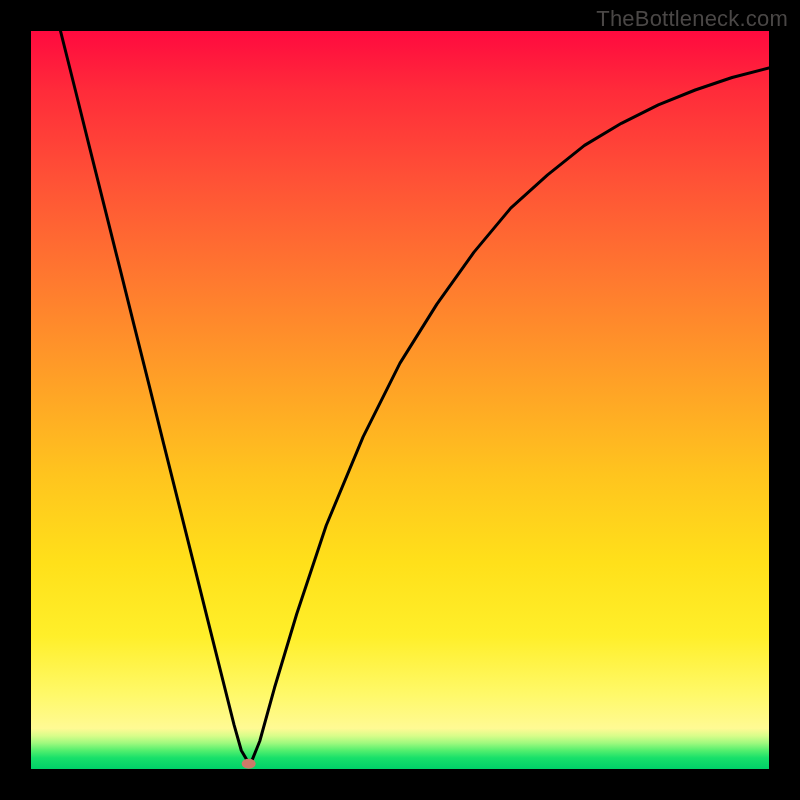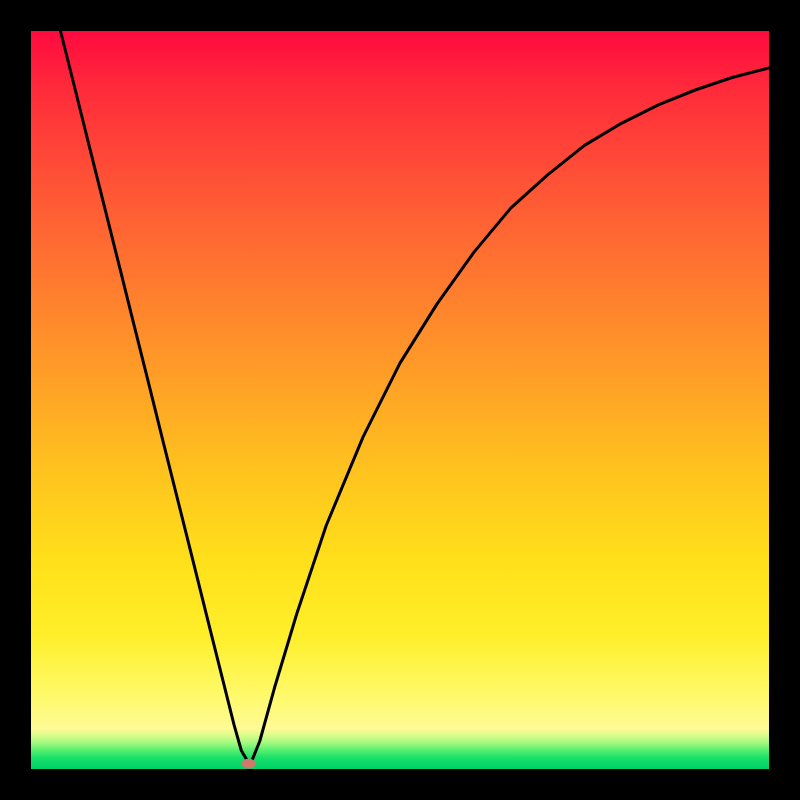--- a/index.html
+++ b/index.html
@@ -69,14 +69,15 @@
 
   <div class="plot-area">
     <svg viewBox="0 0 738 738" preserveAspectRatio="none">
 
       <path id="curve-path" fill="none" stroke="#000" stroke-width="3" stroke-linejoin="round" stroke-linecap="round" d="M29.5 0.0 L44.3 59.0 L59.0 118.1 L73.8 177.1 L88.6 236.2 L103.3 295.2 L118.1 354.2 L132.8 413.3 L147.6 472.3 L162.4 531.4 L177.1 590.4 L191.9 649.4 L203.0 693.7 L210.3 719.5 L217.7 732.1 L221.4 728.4 L228.8 710.0 L243.5 656.8 L265.7 583.0 L295.2 494.5 L332.1 405.9 L369.0 332.1 L405.9 273.1 L442.8 221.4 L479.7 177.1 L516.6 143.9 L553.5 114.4 L590.4 92.3 L627.3 73.8 L664.2 59.0 L701.1 46.5 L738.0 36.9"></path>
 
       <ellipse id="marker-dot" rx="7" ry="5" cx="217.7" cy="732.8" fill="#cd7a69"></ellipse>
     </svg>
   </div>
 
+  <div class="watermark">TheBottleneck.com</div>
 
 </div>
 
 </body></html>

